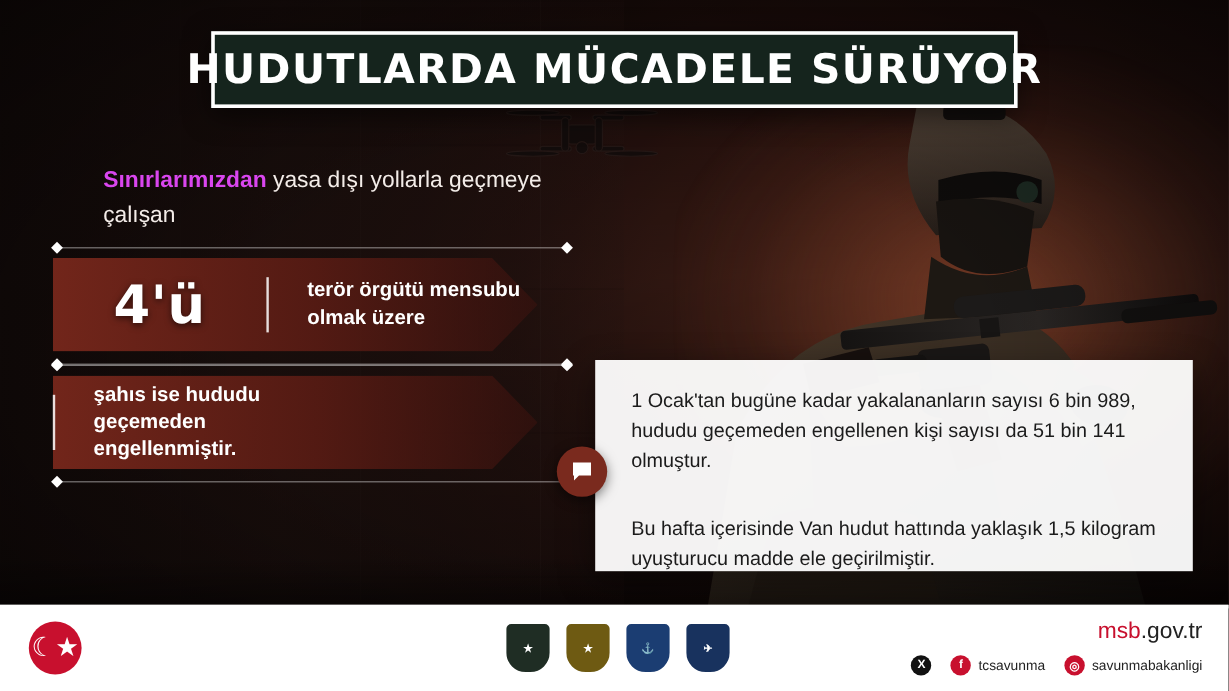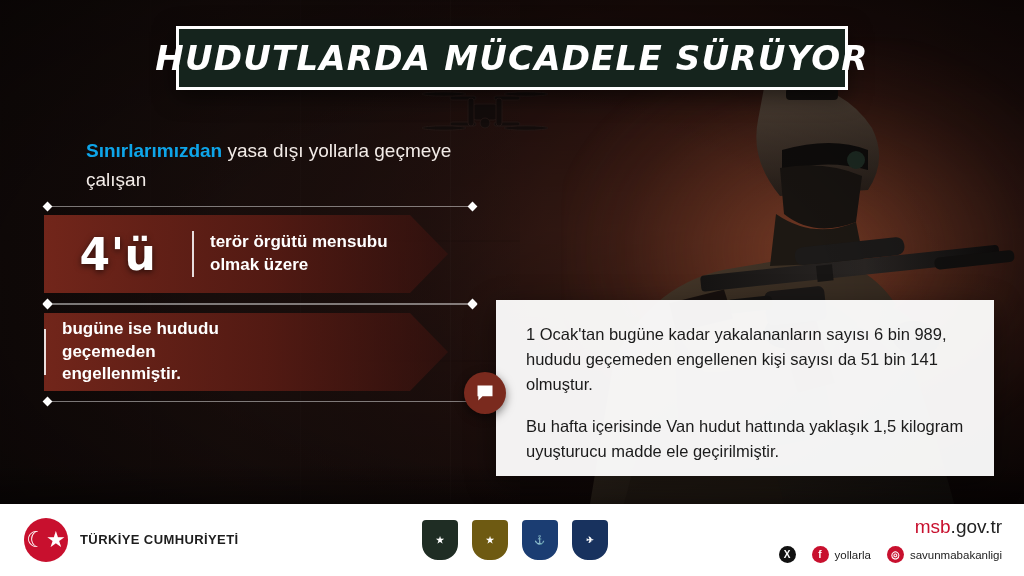--- a/index.html
+++ b/index.html
@@ -69,29 +69,28 @@
     box-shadow: 0 6px 22px rgba(0,0,0,0.55);
   }
   .title-banner h1 {
     color: #ffffff;
     font-size: 34px;
     letter-spacing: 1.2px;
     font-weight: 800;
     font-family: "DejaVu Sans", sans-serif;
     text-transform: uppercase;
     white-space: nowrap;
-    font-style: italic;
   }
 
   
   .intro {
     position: absolute; left: 86px; top: 136px; width: 380px;
     color: #f3ece8; font-size: 19px; line-height: 1.55;
   }
-  .intro .strong { font-weight: 800; color: #0ea5e9; text-align: center; }
+  .intro .strong { font-weight: 800; color: #d946ef; text-align: center; }
 
   
   .stats { position: absolute; left: 44px; top: 206px; width: 440px; }
   .rule {
     position: relative; height: 1px; width: 420px;
     background: rgba(255,255,255,0.45);
     margin-left: 6px;
   }
   .rule::before, .rule::after {
     content: ""; position: absolute; top: -3px; width: 7px; height: 7px;
@@ -107,47 +106,48 @@
     margin: 8px 0 10px 0;
   }
   .stat-arrow {
     position: absolute; left: 0; top: 0;
     width: 404px; height: 78px;
     background: linear-gradient(90deg, rgba(122,40,28,0.92) 0%, rgba(92,28,20,0.86) 55%, rgba(60,18,14,0.55) 100%);
     clip-path: polygon(0 0, 366px 0, 404px 39px, 366px 78px, 0 78px);
   }
   .stat-num {
     position: relative; z-index: 2;
-    width: 148px; text-align: center;
+    width: 178px; text-align: center;
     color: #ffffff; font-weight: 800;
     font-size: 44px; letter-spacing: 0.5px;
     font-family: "DejaVu Sans", sans-serif;
     text-shadow: 0 2px 6px rgba(0,0,0,0.6);
   }
   .stat-sep {
     position: relative; z-index: 2;
     width: 2px; height: 46px; background: rgba(255,255,255,0.85);
     margin-right: 16px;
   }
   .stat-label {
     position: relative; z-index: 2;
     color: #ffffff; font-size: 17px; font-weight: 700; line-height: 1.35;
     max-width: 212px;
+    margin-left: 16px;
   }
 
   
   .panel {
     position: absolute; left: 496px; top: 300px; width: 498px; height: 176px;
     background: rgba(255,255,255,0.95);
     box-shadow: 0 8px 28px rgba(0,0,0,0.45);
     padding: 22px 8px 18px 30px;
     color: #1b1b1b;
   }
   .panel p { font-size: 16.5px; line-height: 1.5; }
-  .panel p + p { margin-top: 18px; }
+  .panel p + p { margin-top: 33px; }
   .panel-callout {
     position: absolute; left: -32px; top: 72px;
     width: 42px; height: 42px; border-radius: 50%;
     background: #7a2a1e;
     display: flex; align-items: center; justify-content: center;
     box-shadow: 0 3px 10px rgba(0,0,0,0.5);
   }
   .panel-callout svg { width: 20px; height: 20px; }
 
   
@@ -325,62 +325,61 @@
     </div>
 
     <div class="rule"></div>
 
 
     <div class="rule"></div>
 
     <div class="stat-row">
       <div class="stat-arrow"></div>
       <div class="stat-sep"></div>
-      <div class="stat-label">bugüne ise hududu geçemeden engellenmiştir.</div>
+      <div class="stat-label">şahıs ise hududu geçemeden engellenmiştir.</div>
     </div>
 
     <div class="rule"></div>
   </div>
 
   <div class="panel">
     <div class="panel-callout">
       <svg viewBox="0 0 24 24">
           <path d="M3 3h18v13H9l-5 5v-5H3z" fill="#ffffff"></path>
         </svg>
     </div>
     <p>1 Ocak'tan bugüne kadar yakalananların sayısı 6 bin 989, hududu geçemeden engellenen kişi sayısı da 51 bin 141 olmuştur.</p>
     <p>Bu hafta içerisinde Van hudut hattında yaklaşık 1,5 kilogram uyuşturucu madde ele geçirilmiştir.</p>
   </div>
 
   <div class="footer">
     <div class="footer-left">
       <div class="crest">☾★</div>
       <div class="txt">
-        <div class="l1">TÜRKİYE CUMHURİYETİ</div>
       </div>
     </div>
 
     <div class="footer-emblems">
       <div class="emblem e1">★</div>
       <div class="emblem e2">★</div>
       <div class="emblem e3">⚓</div>
       <div class="emblem e4">✈</div>
     </div>
 
     <div class="footer-right">
       <div class="site">
         <b>msb</b><span>.gov.tr</span>
       </div>
       <div class="socials">
         <div class="soc">
           <span class="dot x">X</span>
         </div>
         <div class="soc">
           <span class="dot">f</span>
-          <span>yollarla</span>
+          <span>tcsavunma</span>
         </div>
         <div class="soc">
           <span class="dot">◎</span>
           <span>savunmabakanligi</span>
         </div>
       </div>
     </div>
   </div>
 
 </div>

